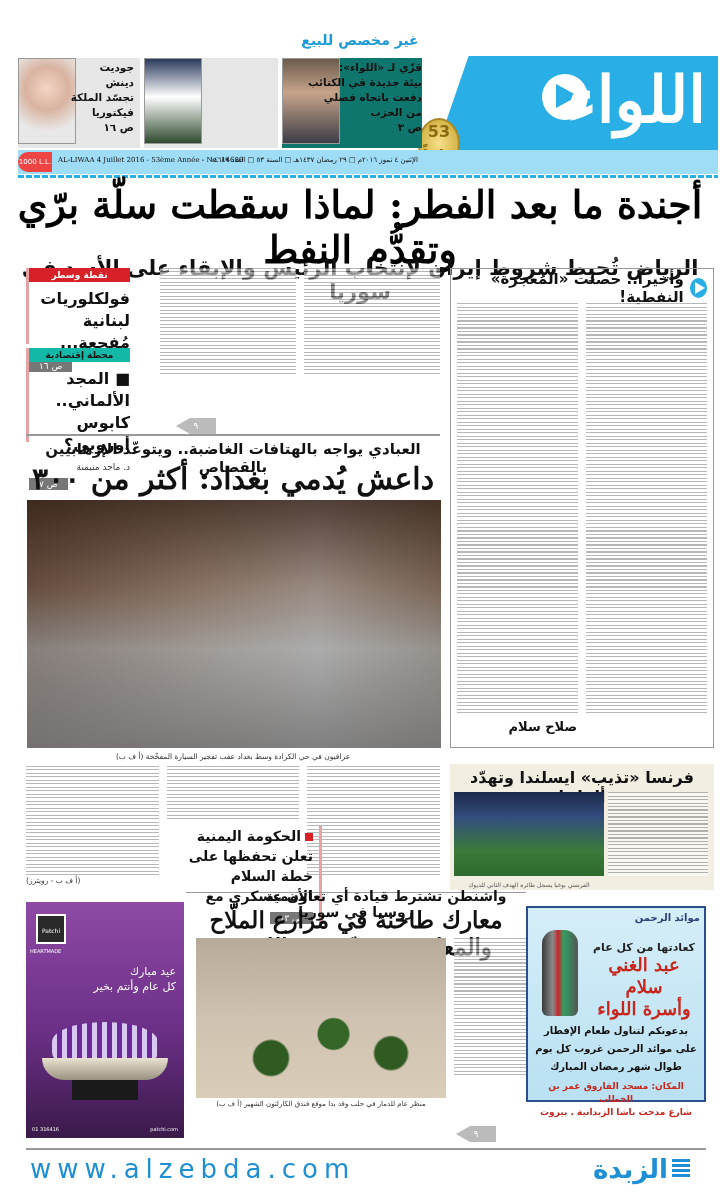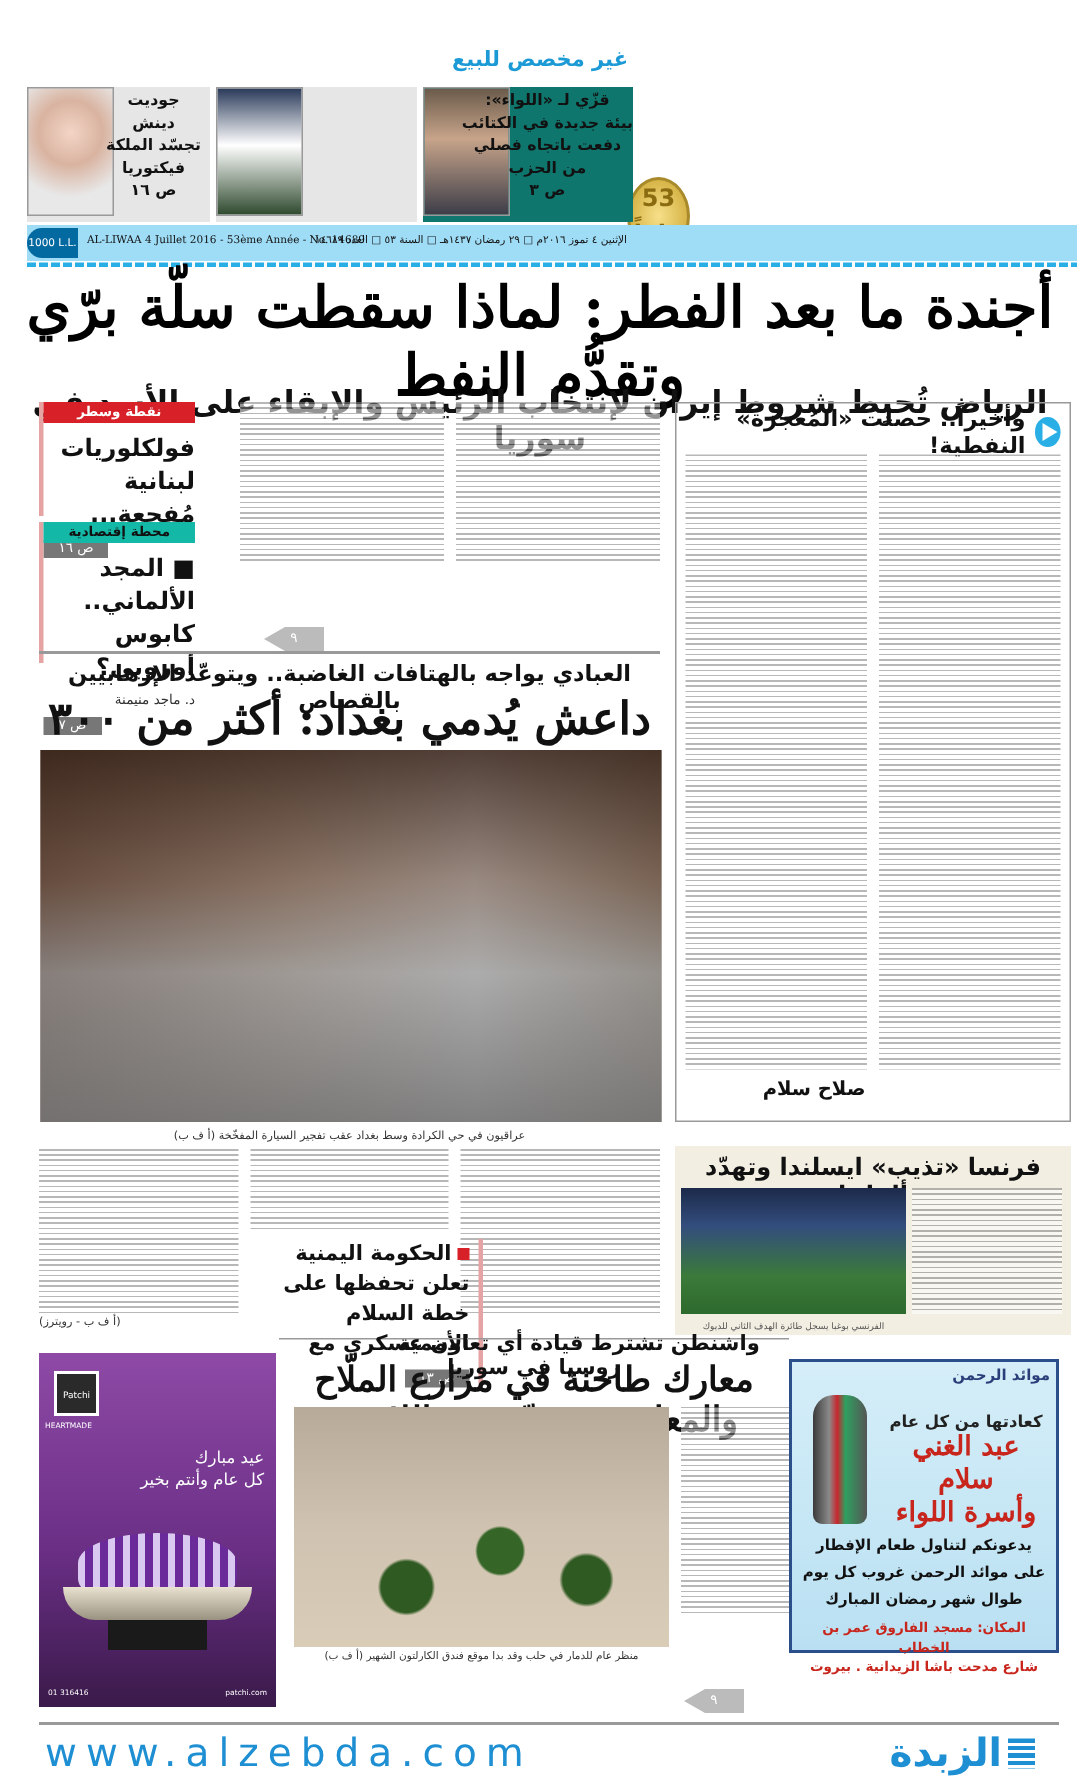--- a/index.html
+++ b/index.html
@@ -12,34 +12,34 @@
   
   .masthead { top: 56px; left: 18px; width: 700px; height: 118px; }
   .logo-block { position: absolute; right: 0; top: 0; width: 290px; height: 118px; background: #29aee6; clip-path: polygon(14% 0, 100% 0, 100% 100%, 0 100%); }
   .logo-text { position: absolute; right: 12px; top: 6px; font-size: 64px; font-weight: bold; color: #fff; font-family: "DejaVu Serif", serif; letter-spacing: -2px; }
   .logo-tagline { position: absolute; right: 62px; bottom: 10px; font-size: 10px; color: #fff; font-weight: bold; }
   .logo-flag { position: absolute; right: 130px; top: 18px; width: 46px; height: 46px; border-radius: 50%; background: #fff; }
   .logo-flag::after { content: ""; position: absolute; left: 14px; top: 10px; border-left: 22px solid #29aee6; border-top: 12px solid transparent; border-bottom: 12px solid transparent; }
   .anniv-badge { position: absolute; right: 258px; top: 62px; width: 42px; height: 52px; border-radius: 50%; background: radial-gradient(#f7e08a, #c9a22c); border: 2px solid #a88a2a; text-align: center; font-weight: bold; color: #8a6b10; font-size: 16px; line-height: 24px; }
   .teaser { position: absolute; top: 2px; height: 90px; background: #e6e6e6; }
   .teaser .photo { position: absolute; top: 0; width: 58px; height: 86px; border: 1px solid #999; }
-  .teaser .t-text { position: absolute; top: 2px; font-size: 10.5px; line-height: 15px; font-weight: bold; color: #111; text-align: center; white-space: pre-line; }
+  .teaser .t-text { position: absolute; top: 2px; font-size: 10.5px; line-height: 15px; font-weight: bold; color: #111; text-align: right; white-space: pre-line; }
   .teaser1 { right: 296px; width: 140px; background: #0f766e; }
   .teaser1 .photo { left: 0; background: linear-gradient(180deg,#6b5b4b 0%, #c7a48a 40%, #3d3d48 100%); }
   .teaser1 .t-text { right: 0; }
   .teaser2 { right: 440px; width: 134px; }
   .teaser2 .photo { left: 0; background: linear-gradient(180deg,#2a3a5a 0%, #ffffff 45%, #2f4a2f 100%); }
   .teaser2 .t-text { right: 6px; }
   .teaser3 { right: 578px; width: 122px; }
   .teaser3 .photo { left: 0; background: radial-gradient(circle at 50% 35%, #f3d5c6 0%, #d9b3a0 35%, #e8e8e8 70%); }
   .teaser3 .t-text { right: 6px; }
   .dateline { position: absolute; left: 0; right: 0; top: 94px; height: 24px; background: #9fdcf5; }
   .dateline-ar { position: absolute; right: 300px; top: 6px; font-size: 7px; color: #111; }
   .dateline-fr { position: absolute; left: 40px; top: 6px; font-size: 7px; color: #111; direction: ltr; font-family: "DejaVu Serif", serif; }
-  .price { position: absolute; left: 0; top: 2px; width: 34px; height: 20px; background: #0369a1; color: #fff; font-size: 7px; line-height: 20px; text-align: center; border-radius: 10px 0 0 10px; direction: ltr; }
+  .price { position: absolute; left: 0; top: 2px; width: 34px; height: 20px; background: #ef4444; color: #fff; font-size: 7px; line-height: 20px; text-align: center; border-radius: 10px 0 0 10px; direction: ltr; }
   .rule-dots { top: 175px; left: 18px; width: 700px; height: 3px; background: repeating-linear-gradient(90deg,#29aee6 0 6px,#fff 6px 8px); }
 
   .headline-main { top: 182px; left: 0; width: 720px; text-align: center; font-size: 38px; font-weight: bold; color: #000; font-family: "DejaVu Serif", serif; letter-spacing: -1px; }
   .headline-sub { top: 236px; left: 0; width: 720px; text-align: center; font-size: 21px; font-weight: bold; color: #111; margin-top: 20px; }
 
   
   .sidebox { left: 26px; width: 110px; border-left: 3px solid #e6a3a3; padding: 0 6px 6px 0; }
   .sidebox .hdr { font-size: 9px; text-align: center; font-weight: bold; padding: 2px 12px; }
   .sidebox .title { font-size: 16px; font-weight: bold; line-height: 22px; margin-top: 6px; }
   .sidebox .page-ref { display: inline-block; margin-top: 6px; background: #777; color: #fff; font-size: 9px; padding: 1px 10px; float: left; }
@@ -120,20 +120,25 @@
   .footer-url { top: 1154px; left: 30px; font-size: 26px; letter-spacing: 6px; color: #1e8fd2; direction: ltr; font-family: "DejaVu Sans", sans-serif; }
   .footer-logo { top: 1154px; right: 30px; font-size: 26px; font-weight: bold; color: #1e8fd2; display: flex; align-items: center; gap: 4px; }
   .footer-logo .bars { width: 18px; height: 20px; background: repeating-linear-gradient(180deg,#1e8fd2 0 3px,#fff 3px 5px); }
 </style>
 </head>
 <body>
 
 <div class="abs not-for-sale">غير مخصص للبيع</div>
 
 <div class="abs masthead">
+  <div class="logo-block">
+    <div class="logo-flag"></div>
+    <div class="logo-text">اللواء</div>
+    <div class="logo-tagline">يومية سياسية عربية</div>
+  </div>
   <div class="anniv-badge">53 عاماً</div>
   <div class="teaser teaser1">
     <div class="photo"></div>
     <div class="t-text">قزّي لـ «اللواء»:
 بيئة جديدة في الكتائب
 دفعت باتجاه فصلي
 من الحزب
 ص ٣</div>
   </div>
   <div class="teaser teaser2">

